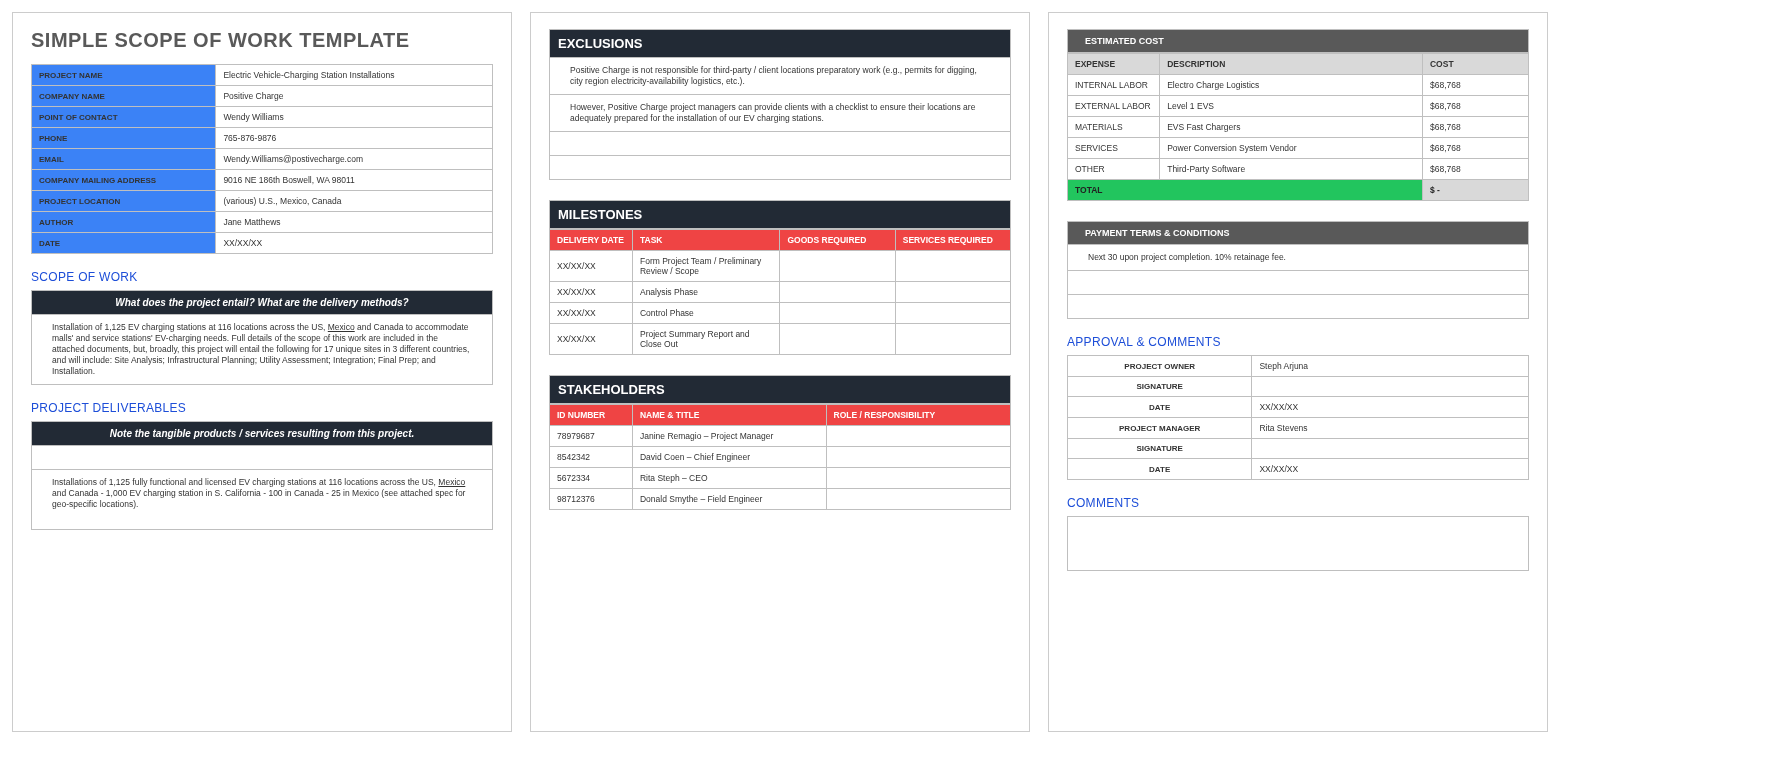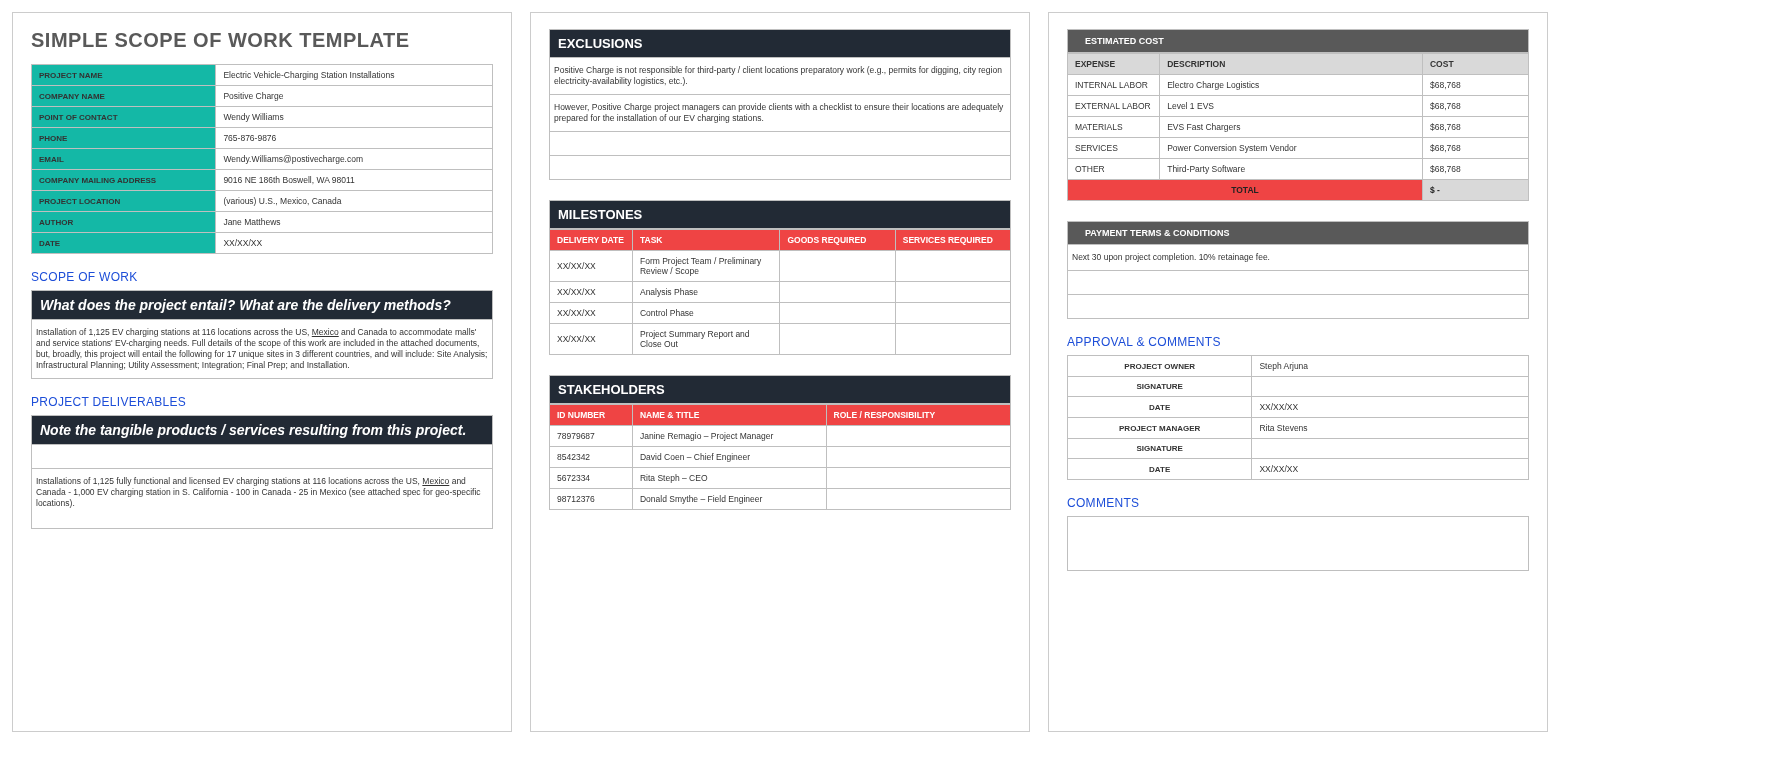--- a/index.html
+++ b/index.html
@@ -1,31 +1,31 @@
 <!DOCTYPE html>
 <html><head>
 <meta charset="utf-8">
 <style>
 *{box-sizing:border-box;margin:0;padding:0}
 body{background:#fff;font-family:"Century Gothic",Arial,sans-serif;font-size:9px;color:#333;padding:12px;display:flex;gap:18px}
 .page{background:#fff;width:500px;border:1px solid #ccc;padding:16px 18px;height:720px}
 .title{font-size:20px;font-weight:bold;color:#595959;letter-spacing:0.5px;margin-bottom:12px}
 table{border-collapse:collapse;width:100%;font-size:8.5px}
 td,th{border:1px solid #bfbfbf;padding:5px 7px;text-align:left;vertical-align:middle}
-.info-table td:first-child{background:#14b8a6;font-weight:bold;width:40%;font-size:8px}
+.info-table td:first-child{background:#3b82f6;font-weight:bold;width:40%;font-size:8px}
 .section-label{font-size:12px;color:#1d4ed8;margin:16px 0 6px;letter-spacing:0.3px}
-.bar-header{background:#222a35;color:#fff;font-weight:bold;font-style:italic;padding:6px 8px;border:1px solid #bfbfbf;font-size:14px}
+.bar-header{background:#222a35;color:#fff;text-align:center;font-weight:bold;font-style:italic;padding:6px 8px;border:1px solid #bfbfbf;font-size:10px}
 .bar-header-left{background:#222a35;color:#fff;text-align:left;font-weight:bold;padding:6px 8px;border:1px solid #bfbfbf;font-size:13px}
 .gray-header{background:#595959;color:#fff;font-weight:bold;padding:6px 17px;border:1px solid #bfbfbf;font-size:9px}
 .sub-header{background:#ef4444;color:#fff;font-weight:bold;font-size:8.5px}
 .cost-header{background:#d9d9d9;font-weight:bold;font-size:8.5px}
-.text-box{border:1px solid #bfbfbf;border-top:none;padding:7px 4px;font-size:8.5px;line-height:1.3;min-height:24px}
+.text-box{border:1px solid #bfbfbf;border-top:none;padding:7px 20px;font-size:8.5px;line-height:1.3;min-height:24px}
 .text-box.top{border-top:1px solid #bfbfbf}
 .underline{text-decoration:underline}
-.total-row td{background:#ef4444;color:#222;font-weight:bold;text-align:center;font-size:8.5px}
+.total-row td{background:#22c55e;color:#222;font-weight:bold;text-align:left;font-size:8.5px}
 .total-row td:last-child{background:#d9d9d9;text-align:left}
 .approval td:first-child{text-align:center;font-weight:bold;width:40%;font-size:8px}
 .center{text-align:left}
 </style>
 </head>
 <body>
 
 <div class="page">
   <div class="title">SIMPLE SCOPE OF WORK TEMPLATE</div>
   <table class="info-table">

